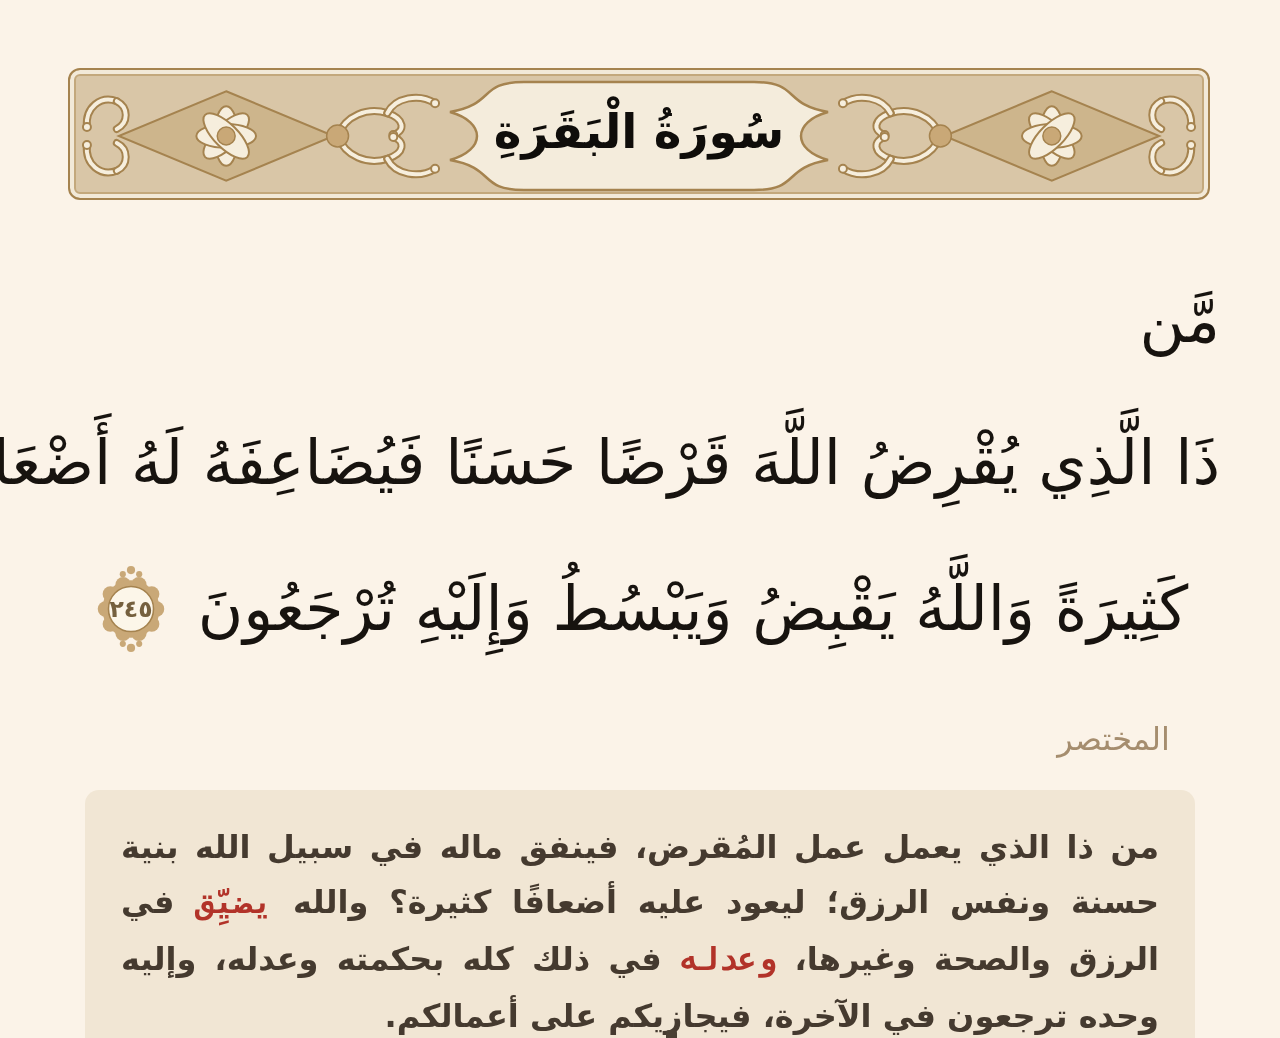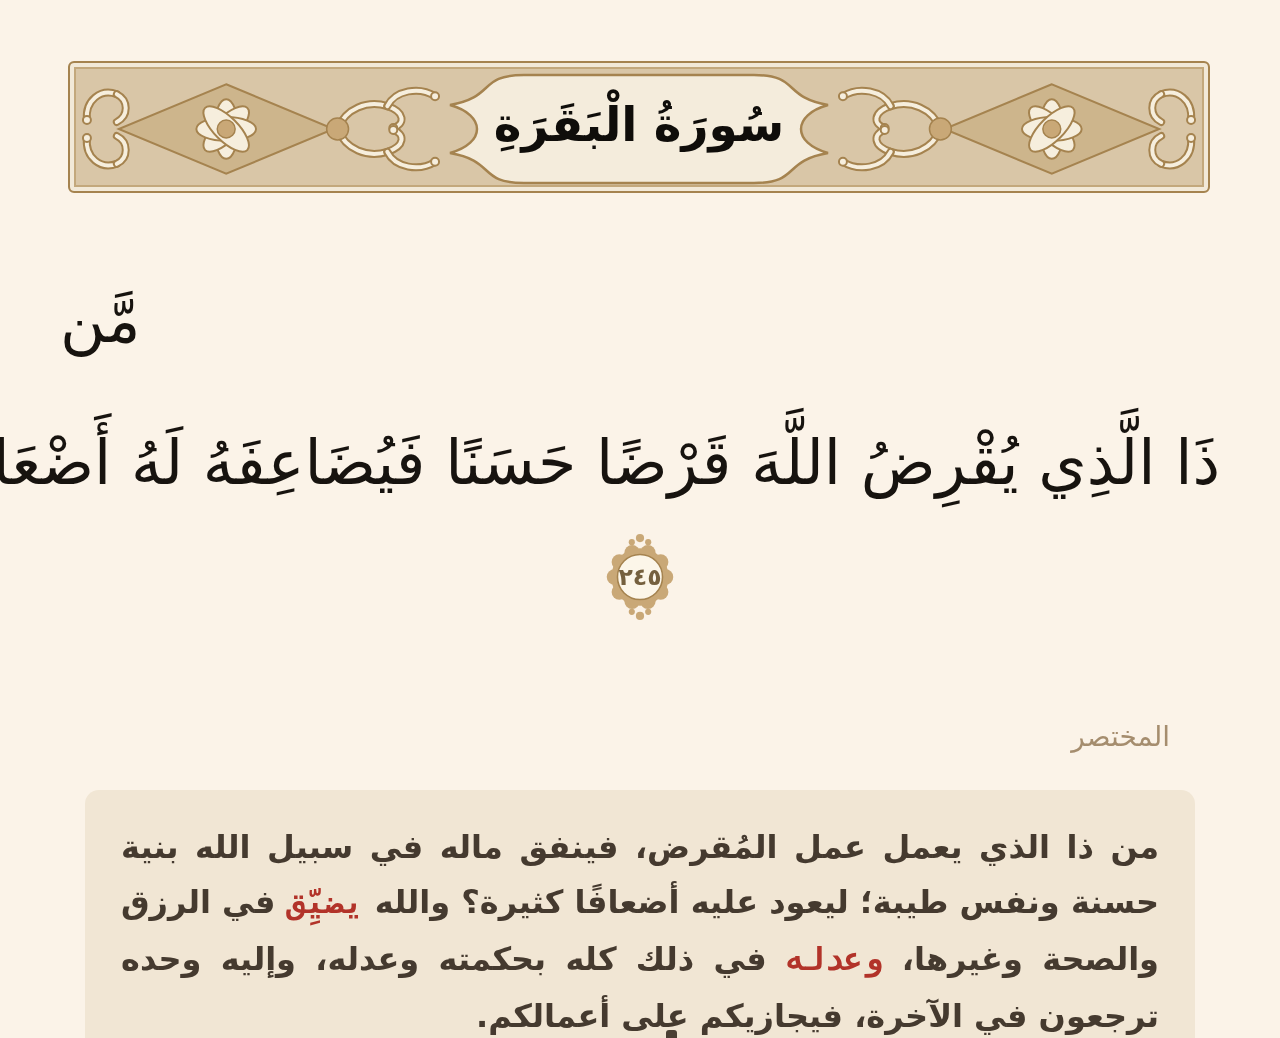--- a/index.html
+++ b/index.html
@@ -10,50 +10,50 @@
     --verse-number-ink:#75603e;
   }
   *{margin:0;padding:0;box-sizing:border-box;}
   html,body{width:1280px;height:1038px;}
   body{
     position:relative;overflow:hidden;background:var(--page-bg,#fbf3e8);
     font-family:"DejaVu Sans",sans-serif;direction:rtl;
   }
   
   .banner{
-    position:absolute;left:68px;top:61px;width:1142px;height:132px;
+    position:absolute;left:68px;top:68px;width:1142px;height:132px;
     background:var(--ornament-tan,#d9c6a7);
-    border:2px solid var(--ornament-brown,#a5834f);border-radius:6px;
+    border:2px solid var(--ornament-brown,#a5834f);border-radius:12px;
     box-shadow: inset 0 0 0 4px #f2e9d8, inset 0 0 0 6px #c3a87c;
     overflow:hidden;
   }
   .orn{position:absolute;top:7px;width:370px;height:118px;}
   .orn.left{left:7px;}
   .orn.right{right:7px;transform:scaleX(-1);}
   .orn-line-b{stroke:var(--ornament-brown,#a5834f);stroke-width:8;fill:none;stroke-linecap:round;}
   .orn-line-c{stroke:var(--ornament-cream,#f6eedd);stroke-width:4;fill:none;stroke-linecap:round;}
   .orn-cream{fill:var(--ornament-cream,#f6eedd);stroke:var(--ornament-brown,#a5834f);stroke-width:2;}
   .orn-gold{fill:var(--ornament-gold,#c9a877);stroke:var(--ornament-brown,#a5834f);stroke-width:1.5;}
   .orn-tan2{fill:var(--ornament-tan-dark,#cdb58c);stroke:var(--ornament-brown,#a5834f);stroke-width:2;}
   .cartouche{position:absolute;left:50%;top:2px;transform:translateX(-50%);width:430px;height:128px;}
   .cartouche path{fill:var(--cartouche-bg,#f4ecdc);stroke:var(--ornament-brown,#a5834f);stroke-width:2.5;}
   .surah-title{
     position:absolute;left:50%;top:50%;transform:translate(-50%,-54%);
     font-size:47px;font-weight:700;color:#0f0d0a;white-space:nowrap;
   }
   
-  .verse{position:absolute;top:250px;left:60px;right:60px;text-align:left;color:var(--verse-ink,#17130f);}
+  .verse{position:absolute;top:250px;left:60px;right:60px;text-align:right;color:var(--verse-ink,#17130f);}
   .vline{font-size:62px;line-height:142px;white-space:nowrap;}
   .vline3{display:flex;justify-content:center;align-items:center;gap:28px;line-height:150px;}
   .medallion{width:78px;height:86px;flex:0 0 auto;}
   .mnum{font-size:23px;font-weight:700;fill:var(--verse-number-ink,#75603e);font-family:"DejaVu Sans",sans-serif;}
   .minner{fill:#fcf6e9;stroke:#a5834f;stroke-width:1.5;}
   .mgold{fill:var(--ornament-gold,#c9a877);}
   
-  .source-label{position:absolute;top:720px;right:110px;font-size:28px;color:var(--label-brown,#a58d6e);}
+  .source-label{position:absolute;top:720px;right:110px;font-size:32px;color:var(--label-brown,#a58d6e);}
   .tafsir-box{
     position:absolute;top:790px;left:85px;width:1110px;height:280px;
     background:var(--tafsir-panel-bg,#f1e6d4);border-radius:14px;
     padding:30px 36px 0 36px;
   }
   .tafsir-text{
     direction:rtl;text-align:justify;font-size:32px;line-height:55px;
     font-weight:700;color:var(--tafsir-ink,#453a2f);
   }
   .tafsir-text .hl{color:var(--highlight-red,#b23329);font-family:Liberation Mono, monospace;}
@@ -109,20 +109,21 @@
     <path d="M100,10 L330,10 C376,10 358,32 404,40 C368,50 368,78 404,88 C358,96 376,118 330,118 L100,118 C54,118 72,96 26,88 C62,78 62,50 26,40 C72,32 54,10 100,10 Z"></path>
   </svg>
 
   <div class="surah-title">سُورَةُ الْبَقَرَةِ</div>
 </div>
 
 <div class="verse">
   <div class="vline">مَّن</div>
   <div class="vline">ذَا الَّذِي يُقْرِضُ اللَّهَ قَرْضًا حَسَنًا فَيُضَاعِفَهُ لَهُ أَضْعَافًا</div>
   <div class="vline vline3">
+    <span>كَثِيرَةً وَاللَّهُ يَقْبِضُ وَيَبْسُطُ وَإِلَيْهِ تُرْجَعُونَ</span>
     <svg class="medallion" viewBox="0 0 76 84">
 
       <g>
         <circle class="mgold" cx="63" cy="42" r="7.5"></circle>
           <circle class="mgold" cx="58.2" cy="56.7" r="7.5"></circle>
         <circle class="mgold" cx="45.7" cy="65.8" r="7.5"></circle>
           <circle class="mgold" cx="30.3" cy="65.8" r="7.5"></circle>
         <circle class="mgold" cx="17.8" cy="56.7" r="7.5"></circle>
           <circle class="mgold" cx="13" cy="42" r="7.5"></circle>
         <circle class="mgold" cx="17.8" cy="27.3" r="7.5"></circle>
@@ -139,16 +140,16 @@
       <circle class="mgold" cx="38" cy="42" r="28"></circle>
       <circle class="minner" cx="38" cy="42" r="22"></circle>
       <text class="mnum" x="38" y="50" text-anchor="middle">٢٤٥</text>
     </svg>
   </div>
 </div>
 
 <div class="source-label">المختصر</div>
 
 <div class="tafsir-box">
-  <div class="tafsir-text"><span>من ذا الذي يعمل عمل المُقرض، فينفق ماله في سبيل الله بنية حسنة ونفس طيبة؛ ليعود عليه أضعافًا كثيرة؟ والله </span><span class="hl">يضيِّق</span><span> في الرزق والصحة وغيرها، </span><span class="hl">وعدله</span><span> في ذلك كله بحكمته وعدله، وإليه وحده ترجعون في الآخرة، فيجازيكم على أعمالكم.</span></div>
+  <div class="tafsir-text"><span>من ذا الذي يعمل عمل المُقرض، فينفق ماله في سبيل الله بنية حسنة ونفس الرزق؛ ليعود عليه أضعافًا كثيرة؟ والله </span><span class="hl">يضيِّق</span><span> في الرزق والصحة وغيرها، </span><span class="hl">وعدله</span><span> في ذلك كله بحكمته وعدله، وإليه وحده ترجعون في الآخرة، فيجازيكم على أعمالكم.</span></div>
 </div>
 
 <div class="clipped-glyph"></div>
 
 </body></html>

